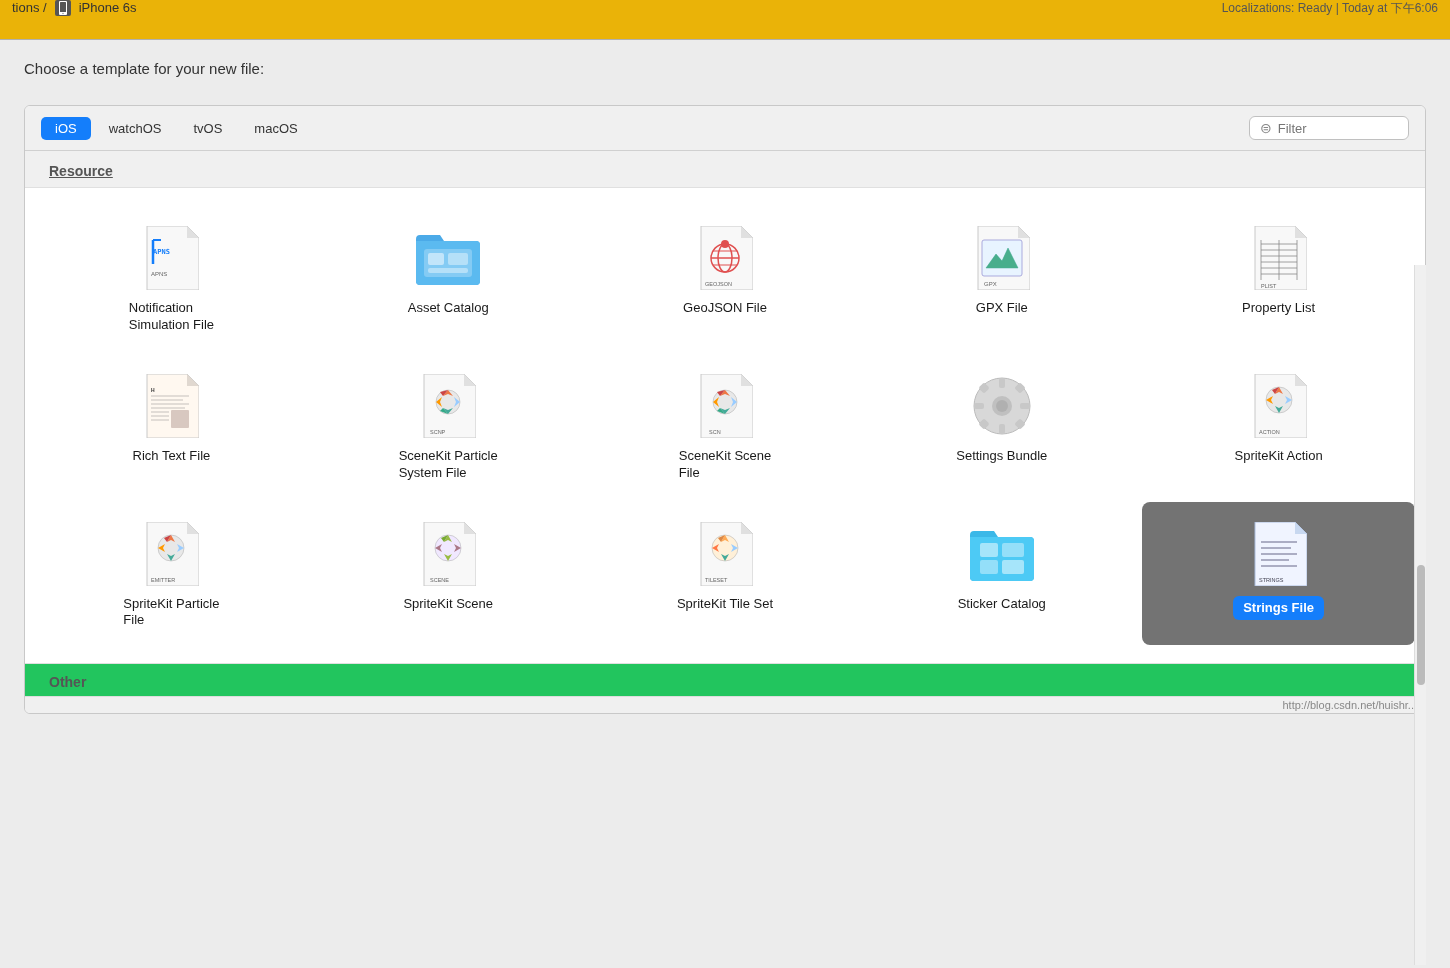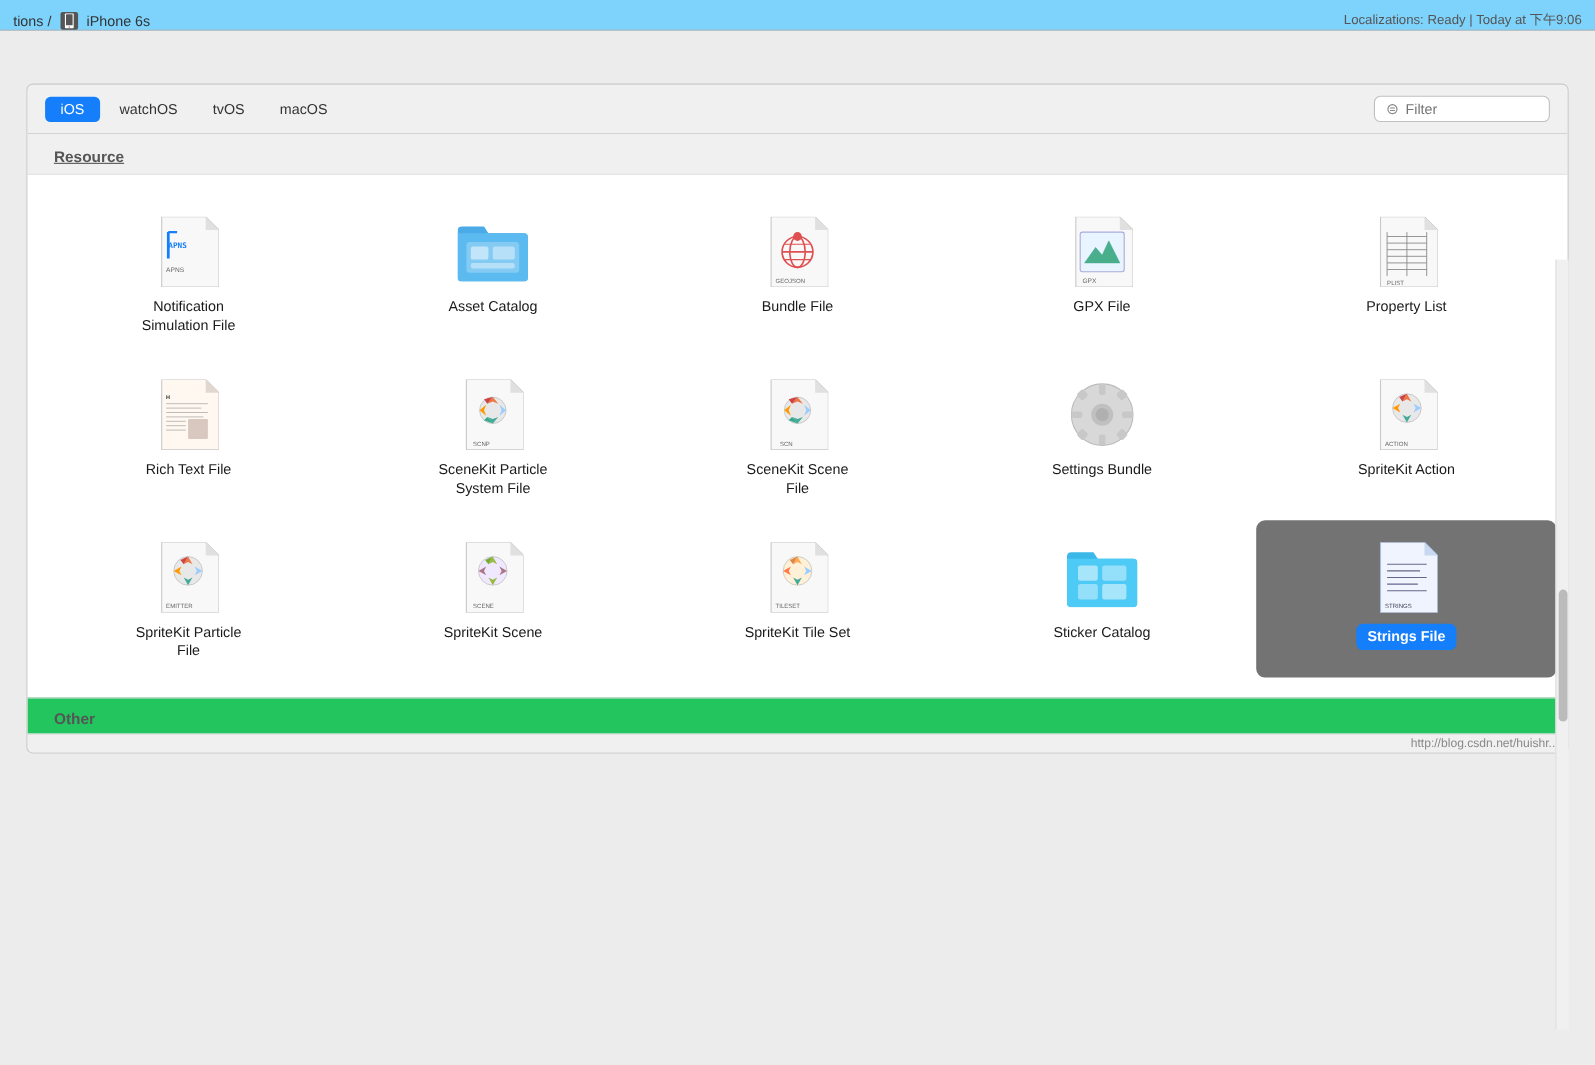--- a/index.html
+++ b/index.html
@@ -5,25 +5,25 @@
     * { box-sizing: border-box; margin: 0; padding: 0; }
     body {
       font-family: -apple-system, BlinkMacSystemFont, 'Helvetica Neue', Arial, sans-serif;
       background: #ececec;
       width: 1450px;
       min-height: 968px;
       overflow: hidden;
     }
 
     .top-bar {
-      background: #7dd3fc;
+      background: #eab308;
       border-bottom: 1px solid #b0b0b0;
-      height: 28px;
+      height: 40px;
       display: flex;
-      align-items: flex-end;
+      align-items: flex-start;
       padding: 0 12px;
       font-size: 13px;
       color: #333;
       gap: 8px;
     }
 
     .top-bar .iphone-icon {
       width: 16px;
       height: 16px;
       background: #555;
@@ -136,21 +136,21 @@
     }
 
     .grid-item.selected {
       background: #737373;
       border-radius: 8px;
     }
 
     .grid-item .label-btn {
       margin-top: 6px;
       font-size: 13px;
-      text-align: center;
+      text-align: left;
       color: #1a1a1a;
       line-height: 1.3;
     }
 
     .grid-item.selected .label-btn {
       background: #147EFB;
       color: #fff;
       border-radius: 6px;
       padding: 4px 10px;
       font-size: 13px;
@@ -213,24 +213,25 @@
 <div class="top-bar">
   <span>tions /</span>
   <span class="iphone-icon">
     <svg width="10" height="14" viewBox="0 0 10 14">
         <rect x="1" y="0" width="8" height="14" rx="1" fill="#fff"></rect>
         <rect x="2" y="1" width="6" height="10" rx="0.5" fill="#555"></rect>
         <circle cx="5" cy="12.5" r="0.7" fill="#888"></circle>
       </svg>
   </span>
   <span>iPhone 6s</span>
-  <span class="status-bar">Localizations: Ready  |  Today at 下午9:06</span>
+  <span class="status-bar">Localizations: Ready  |  Today at 下午6:06</span>
 </div>
 
 <div class="main-content">
+  <div class="heading">Choose a template for your new file:</div>
 
   <div class="panel-wrapper">
     <div class="panel">
 
       <div class="tab-bar">
         <button class="tab active">iOS</button>
         <button class="tab">watchOS</button>
         <button class="tab">tvOS</button>
         <button class="tab">macOS</button>
         <div class="filter-box">
@@ -279,21 +280,21 @@
               <path d="M44,0 L44,12 L56,12 Z" fill="#e0e0e0"></path>
               <circle cx="28" cy="32" r="14" fill="none" stroke="#e05050" stroke-width="1.5"></circle>
               <ellipse cx="28" cy="32" rx="7" ry="14" fill="none" stroke="#e05050" stroke-width="1.5"></ellipse>
               <line x1="14" y1="32" x2="42" y2="32" stroke="#e05050" stroke-width="1.5"></line>
               <line x1="16" y1="25" x2="40" y2="25" stroke="#e05050" stroke-width="1"></line>
               <line x1="16" y1="39" x2="40" y2="39" stroke="#e05050" stroke-width="1"></line>
               <circle cx="28" cy="18" r="4" fill="#e05050"></circle>
               <text x="8" y="60" font-size="5.5" fill="#666">GEOJSON</text>
             </svg>
           </div>
-          <div class="label-btn">Bundle File</div>
+          <div class="label-btn">GeoJSON File</div>
         </div>
 
         <div class="grid-item">
           <div class="icon-wrap">
             <svg width="56" height="64" viewBox="0 0 56 64">
               <path d="M4,0 L44,0 L56,12 L56,64 L4,64 Z" fill="#f8f8f8" stroke="#c8c8c8" stroke-width="1"></path>
               <path d="M44,0 L44,12 L56,12 Z" fill="#e0e0e0"></path>
               <rect x="8" y="14" width="40" height="36" rx="2" fill="#e8f4ff" stroke="#aad"></rect>
               <path d="M12,42 L22,28 L28,35 L34,22 L44,42 Z" fill="#4a9" stroke="#4a9" stroke-width="0.5"></path>
               <path d="M12,42 L22,28 L28,35 L34,22 L44,42 Z" fill="rgba(80,180,120,0.4)"></path>

